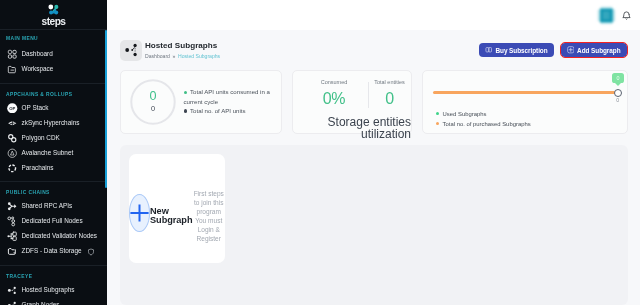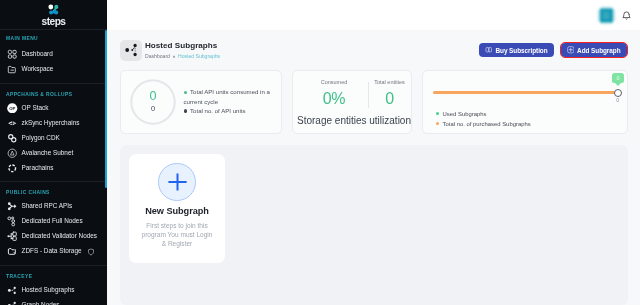--- a/index.html
+++ b/index.html
@@ -50,34 +50,34 @@
   .donut .big { position:absolute; left:0; top:10.5px; width:46px; text-align:center; font-size:12.6px; color:#3fc08b; line-height:1; }
   .donut .small { position:absolute; left:0; top:26px; width:46px; text-align:center; font-size:7.4px; color:#434b57; line-height:1; }
   .legend1 { font-size:6.1px; color:#4b525b; line-height:9.4px; margin-left:7.5px; width:90px; padding-top:0px; position:relative; top:-0.5px; }
   .legend1 .dot { display:inline-block; width:3.5px; height:3.5px; border-radius:50%; margin-right:3px; vertical-align:middle; position:relative; top:-0.5px;}
 
   .c2top { display:flex; height:34px; padding:9px 0 0 7px; }
   .c2col { text-align:center; position:relative; } .c2col:first-child { width:71px; } .c2col.sep { width:45px; }
   .c2col.sep:before { content:""; position:absolute; left:0; top:1.5px; height:26px; width:1px; background:#e6e7eb; }
   .c2lbl { font-size:5.5px; color:#707880; line-height:1; }
   .c2val { font-size:16px; color:#42c089; font-weight:400; margin-top:5px; letter-spacing:-.3px; line-height:1; }
-  .c2foot { text-align:center; font-size:10px; color:#3b434e; margin-top:11px; line-height:1; padding-left:4px; }
+  .c2foot { text-align:right; font-size:12px; color:#3b434e; margin-top:11px; line-height:1; padding-left:4px; }
 
   .sliderbox { padding:20px 9px 0 10.3px; position:relative; }
   .track { height:3.2px; background:#f8a55e; border-radius:2px; position:relative; }
   .knob { position:absolute; right:-3.8px; top:-2.4px; width:8px; height:8px; border-radius:50%; background:#fff; border:1.25px solid #5a6271; box-sizing:border-box; }
   .tip { position:absolute; right:-6.2px; top:-18.2px; width:12.5px; height:10.6px; border-radius:2.6px; background:#7fe3a2; color:#eafdf0; font-size:5.4px; display:flex; align-items:center; justify-content:center; }
   .tip:after { content:""; position:absolute; left:50%; margin-left:-3px; bottom:-2.6px; border-left:3px solid transparent; border-right:3px solid transparent; border-top:3.4px solid #7fe3a2; }
   .knoblbl { position:absolute; right:-1.2px; top:6.6px; font-size:5.2px; color:#8d939c; line-height:1; }
   .legend3 { margin-top:14.5px; font-size:5.9px; color:#474e57; line-height:10px; padding-left:2.3px; }
   .legend3 .dot { display:inline-block; width:3.2px; height:3.2px; border-radius:50%; margin-right:3.8px; vertical-align:middle; position:relative; top:-0.5px;}
 
   
   .panel { margin:11px 12px 0 13px; background:#f1f2f5; border-radius:6px; flex:1; padding:9px; }
-  .nsbcard { width:96px; height:109px; background:#fff; border-radius:7px; display:flex; flex-direction:column; align-items:center; padding-top:9.4px; }
+  .nsbcard { width:96px; height:109px; background:#fff; border-radius:7px; display:flex; flex-direction:row; align-items:center; padding-top:9.4px; }
   .plus { width:37.6px; height:37.6px; border-radius:50%; background:#e8f1fe; border:0.9px solid #abc9f7; box-sizing:border-box; display:flex; align-items:center; justify-content:center; }
   .nsbtitle { font-size:9.2px; font-weight:700; color:#1c2128; margin-top:5.6px; line-height:1; letter-spacing:-0.05px; }
   .nsbdesc { font-size:6.55px; color:#a2a8b1; text-align:center; line-height:9px; margin-top:5.4px; width:76px; }
 </style>
 </head>
 <body>
 
 <div class="app">
 
   <div class="sidebar">

